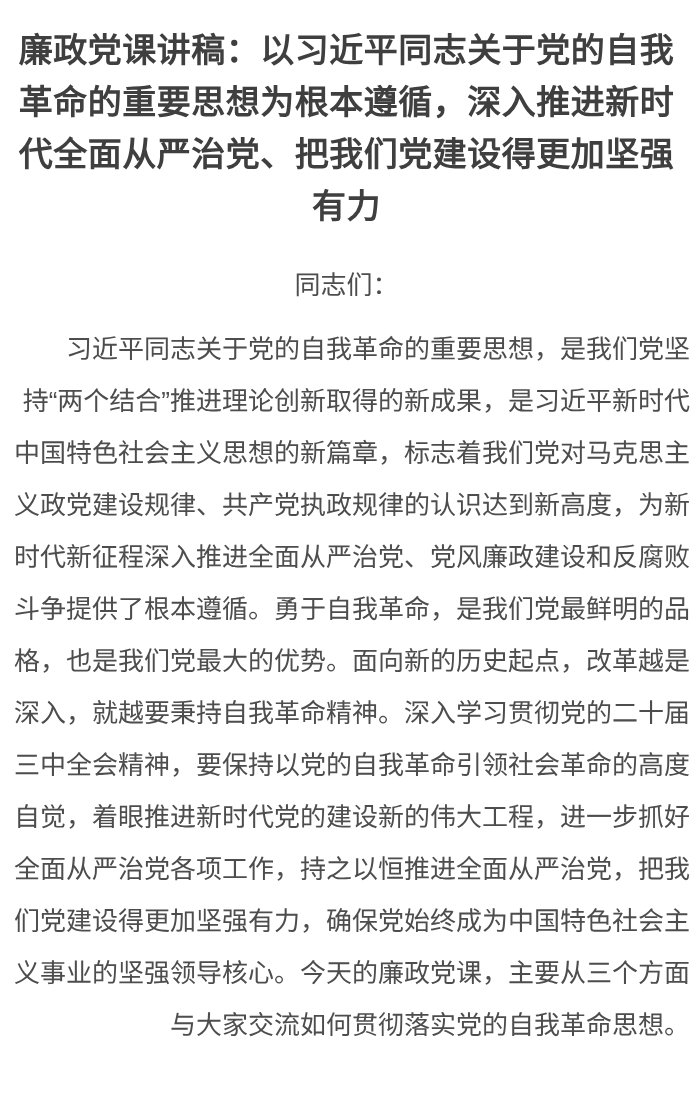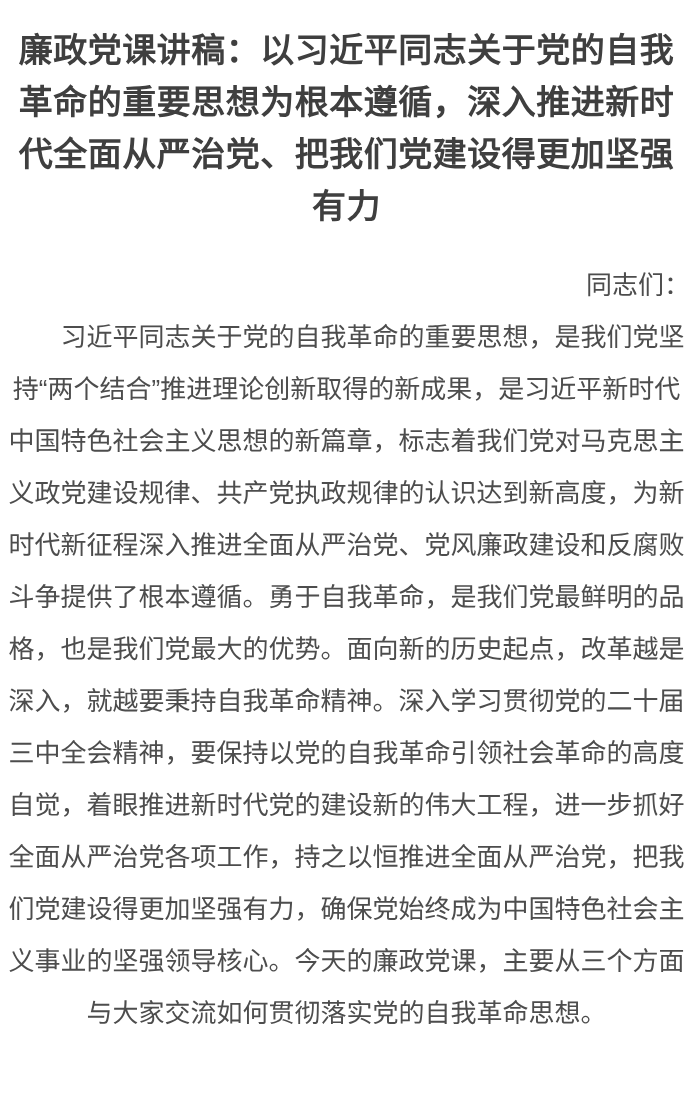--- a/index.html
+++ b/index.html
@@ -21,32 +21,32 @@
   .doc-title {
     margin: 0 0 27px 0;
     font-size: 34px;
     line-height: 52px;
     font-weight: 700;
     color: #3f3f3f;
     text-align: center;
     letter-spacing: 0.5px;
   }
   .salutation {
-    margin: 0;
+    margin: 12px;
     font-size: 26px;
     line-height: 52px;
     color: #4d4d4d;
-    text-align: right;
+    text-align: center;
   }
   .body-para {
     margin: 0;
     font-size: 26px;
     line-height: 52px;
     color: #4d4d4d;
-    text-align: center;
+    text-align: right;
     text-indent: 2em;
     word-break: break-all;
   }
 </style>
 </head>
 <body>
 
 <div class="page">
   <h1 class="doc-title">廉政党课讲稿：以习近平同志关于党的自我革命的重要思想为根本遵循，深入推进新时代全面从严治党、把我们党建设得更加坚强有力</h1>
   <p class="salutation">同志们：</p>

